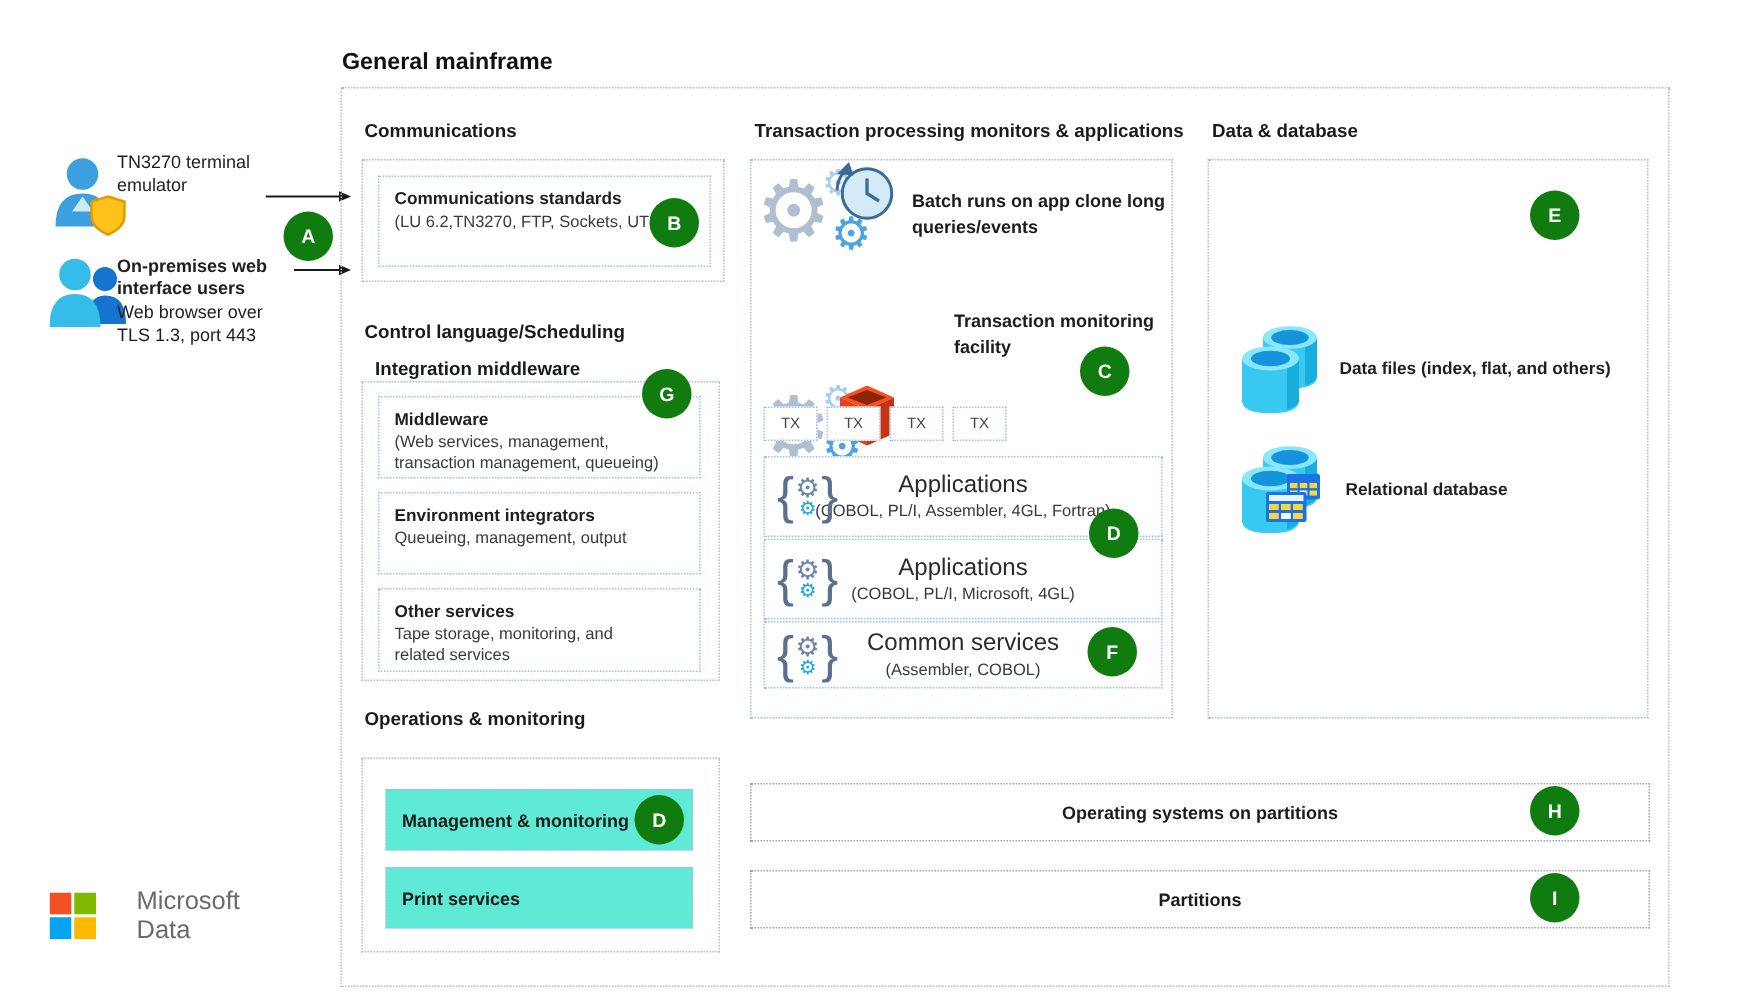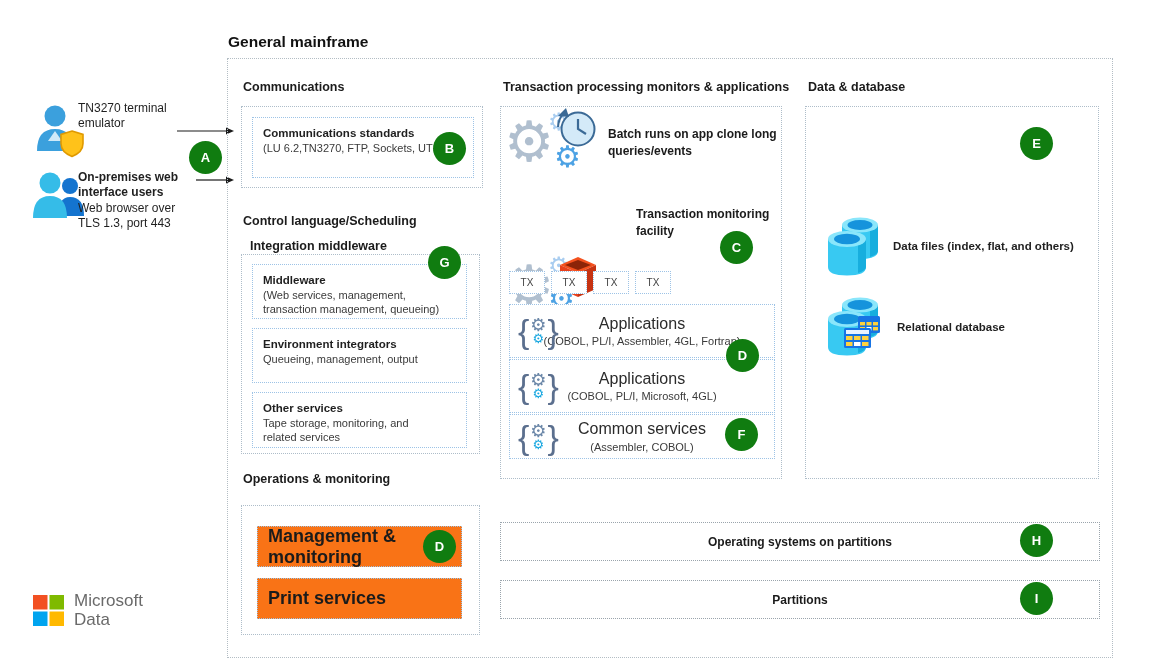--- a/index.html
+++ b/index.html
@@ -24,29 +24,29 @@
   .appbox{position:absolute;border:1px dotted #9dc3e6;background:#fff;display:flex;flex-direction:column;
           align-items:center;justify-content:center;text-align:center;}
   .appbox .app-t{font-size:16px;color:#2b2b2b;line-height:1.35;}
   .appbox .app-s{font-size:11px;color:#3a3a3a;line-height:1.35;}
   .app-icon{position:absolute;left:8px;top:50%;transform:translateY(-50%);}
   .codeicon{display:flex;align-items:center;height:40px;}
   .codeicon .br{font-size:34px;color:#5b6f8e;line-height:1;}
   .codeicon .gearscol{display:flex;flex-direction:column;align-items:center;margin:0 1px;}
   .codeicon .go{font-size:18px;color:#6b87a8;line-height:.9;}
   .codeicon .gb{font-size:13px;color:#18a7e0;line-height:.9;}
-  .opbox{position:absolute;border:1px dotted #9dc3e6;background:#f97316;display:flex;align-items:center;
-         padding-left:10px;font-size:18px;font-weight:bold;color:#1b1b1b;box-sizing:border-box;}
+  .opbox{position:absolute;border:1px dotted #9dc3e6;background:#5eead4;display:flex;align-items:center;
+         padding-left:10px;font-size:12px;font-weight:bold;color:#1b1b1b;box-sizing:border-box;}
   .bar{position:absolute;border:1px dotted #9aa4ac;background:#fff;display:flex;align-items:center;
        justify-content:center;font-size:12px;font-weight:bold;color:#1b1b1b;}
   .dbrow{position:absolute;display:flex;align-items:center;gap:13px;}
   .dblabel{font-size:11.5px;font-weight:bold;color:#1f1f1f;line-height:1.4;}
   .gicon{position:relative;width:90px;height:64px;}
   .gear{position:absolute;line-height:1;font-family:"DejaVu Sans",sans-serif;}
-  .logo{position:absolute;display:flex;align-items:center;gap:10px;}
+  .logo{position:absolute;display:flex;align-items:center;gap:27px;}
   .logo-text{font-size:17px;color:#6a6a6a;line-height:1.12;}
 </style>
 </head>
 <body>
 
 <div class="canvas">
 
   <div class="abs" style="left:36px;top:104px;">
     <svg width="48" height="56" viewBox="0 0 48 56">
       <circle cx="19" cy="12" r="10.5" fill="#3ba0dd"></circle>

